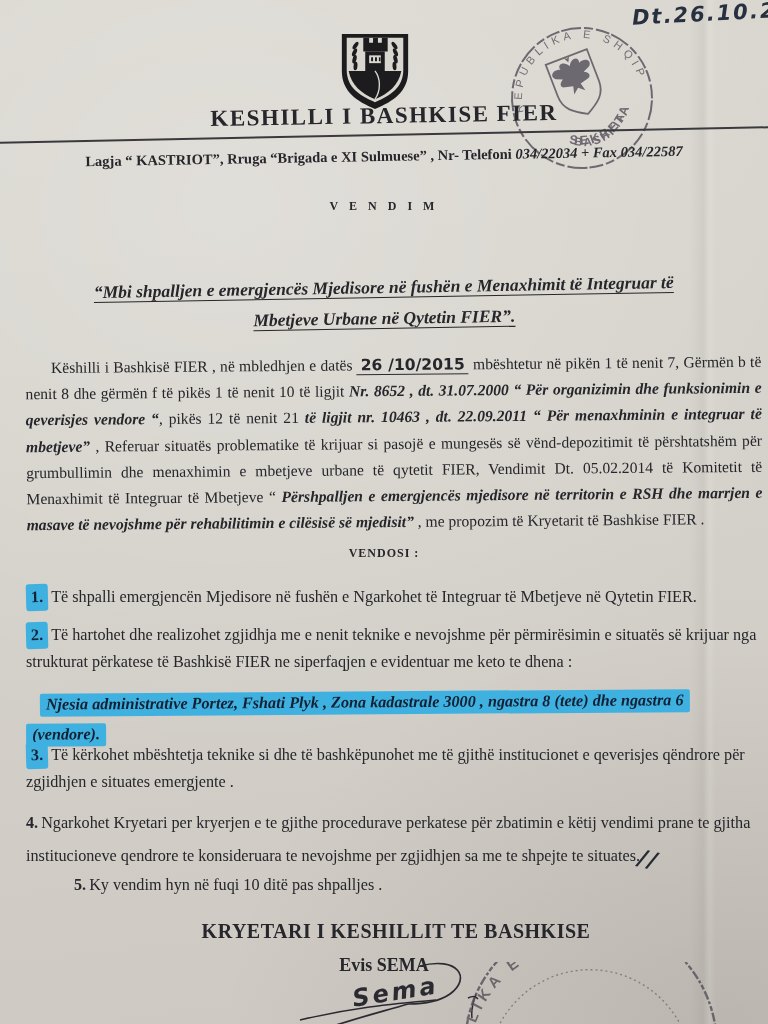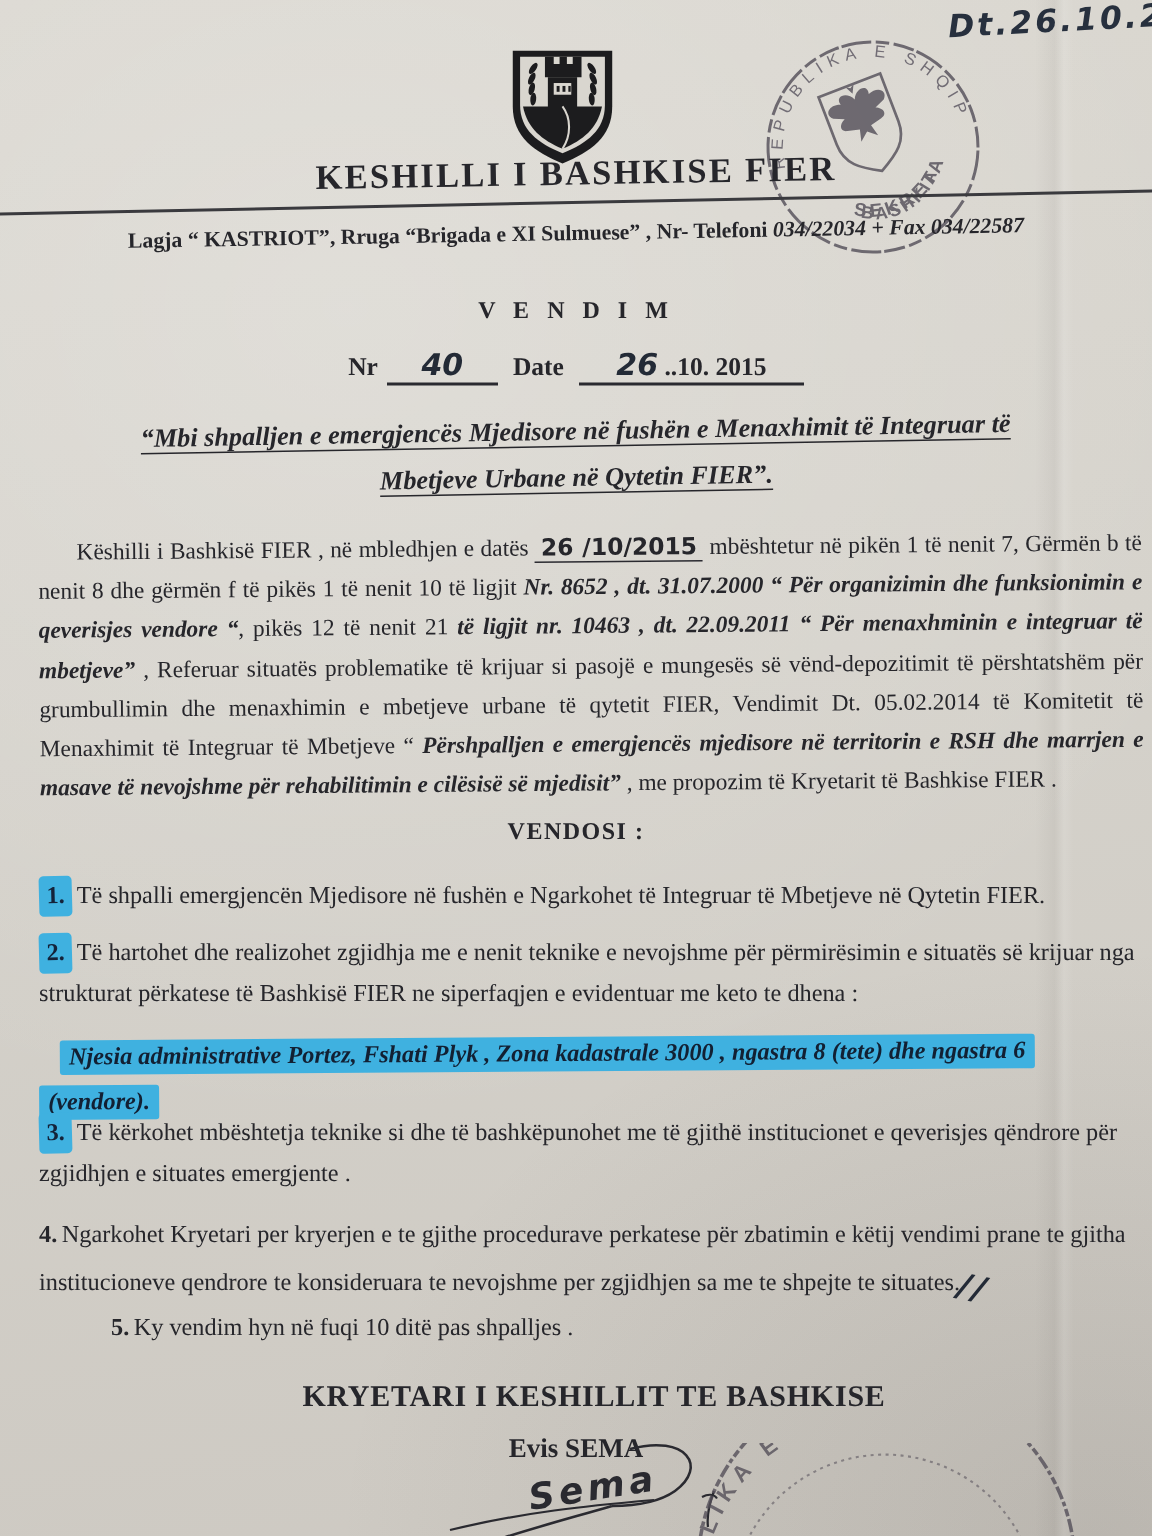--- a/index.html
+++ b/index.html
@@ -24,37 +24,37 @@
     transform:rotate(-21deg);opacity:.78;}
   .stamp-bottom{position:absolute;left:430px;top:962px;width:340px;height:70px;opacity:.8;}
   .org-title{margin:0;position:absolute;top:103px;left:0;width:100%;text-align:center;
     font-size:23px;font-weight:bold;letter-spacing:1.5px;transform:rotate(-1deg);}
   .rule{position:absolute;top:134px;left:-6px;width:780px;height:2px;background:#3a3a3e;
     transform:rotate(-1.15deg);}
   .address{margin:0;position:absolute;top:148px;left:0;width:100%;text-align:center;
     font-size:14.5px;font-weight:bold;transform:rotate(-1deg);}
   .address .phone{font-style:italic;}
   .doctype{margin:0;position:absolute;top:199px;left:0;width:100%;text-align:center;
-    font-size:16px;font-weight:bold;letter-spacing:4px;}
+    font-size:12px;font-weight:bold;letter-spacing:4px;}
   .nrline{margin:0;position:absolute;top:232px;left:0;width:100%;text-align:center;
     font-size:17px;font-weight:bold;}
   .uline{display:inline-block;border-bottom:2px solid #2a2a30;text-align:center;line-height:1.1;}
   .uline.w1{min-width:74px;margin:0 10px 0 6px;}
   .uline.w2{min-width:150px;margin-left:10px;}
   .nrline .hw{font-size:20px;font-weight:bold;}
   .doctitle{margin:0;position:absolute;top:272px;left:14px;width:740px;text-align:center;
     font-size:17.5px;font-weight:bold;font-style:italic;line-height:1.75;transform:rotate(-1deg);}
   .doctitle .tl{text-decoration:underline;text-underline-offset:4px;}
   .body-par{margin:0;position:absolute;top:352px;left:26px;width:736px;
     font-size:15.6px;line-height:1.68;text-align:justify;transform:rotate(-.5deg);}
   .body-par .seg-bi{font-weight:bold;font-style:italic;}
   .body-par .seg-hw{font-family:"DejaVu Sans",sans-serif;font-weight:bold;
     border-bottom:1.6px solid #2a2a30;padding:0 4px;}
   .vendosi{margin:0;position:absolute;top:546px;left:0;width:100%;text-align:center;
-    font-size:16px;font-weight:bold;letter-spacing:1px;}
+    font-size:12px;font-weight:bold;letter-spacing:1px;}
   .item{margin:0;position:absolute;left:26px;width:738px;font-size:16.2px;line-height:1.62;}
   .i1{top:584px;} .i2{top:622px;} .i3{top:742px;} .i4{top:810px;} .i5{top:872px;margin-left:48px;}
   .chip{display:inline-block;font-weight:bold;padding:0 5px 1px 5px;margin-right:3px;
     border-radius:3px;transform:rotate(-1.5deg);color:#14233a;}
   .plainnum{font-weight:bold;margin-right:3px;}
   .hlpara{margin:0;position:absolute;top:688px;left:40px;width:760px;
     font-size:16.2px;font-weight:bold;font-style:italic;line-height:1.85;color:#122033;
     transform:rotate(-.4deg);}
   .hl{padding:2px 6px 3px 6px;border-radius:2px;box-decoration-break:clone;
     -webkit-box-decoration-break:clone;}
@@ -122,23 +122,20 @@
     </text>
   </svg>
 
   <h1 class="org-title">KESHILLI  I BASHKISE  FIER</h1>
   <div class="rule"></div>
   <p class="address">
     <span>Lagja “ KASTRIOT”, Rruga “Brigada e XI Sulmuese” , Nr- Telefoni </span><b class="phone">034/22034 + Fax 034/22587</b>
   </p>
 
   <h2 class="doctype">V E N D I M</h2>
-  <p class="nrline">
-    <b>Nr</b><span class="uline w1"><span class="hw">40</span></span><b>Date</b><span class="uline w2"><span class="hw">26</span> <b>..10. 2015</b></span>
-  </p>
 
   <p class="doctitle">
     <span class="tl">“Mbi shpalljen e emergjencës Mjedisore në fushën e Menaxhimit  të Integruar të</span><br>
     <span class="tl">Mbetjeve Urbane në Qytetin  FIER”.</span>
   </p>
 
   <p class="body-par"><span>&nbsp;&nbsp;&nbsp;&nbsp;&nbsp;&nbsp;Këshilli i Bashkisë FIER , në mbledhjen e datës  </span><span class="seg-hw">26 /10/2015</span><span> mbështetur në pikën 1 të nenit 7, Gërmën b të nenit 8  dhe gërmën f  të pikës 1 të nenit 10 të ligjit </span><span class="seg-bi">Nr. 8652 , dt. 31.07.2000  “ Për organizimin dhe funksionimin e qeverisjes vendore “</span><span>, pikës 12 të nenit 21 </span><span class="seg-bi">të ligjit nr. 10463 , dt. 22.09.2011   “ Për menaxhminin e integruar të mbetjeve”</span><span> , Referuar situatës problematike të krijuar si pasojë e mungesës së vënd-depozitimit të përshtatshëm për grumbullimin dhe menaxhimin e mbetjeve urbane të qytetit  FIER, Vendimit  Dt. 05.02.2014 të Komitetit të Menaxhimit të Integruar të Mbetjeve “ </span><span class="seg-bi">Përshpalljen e emergjencës mjedisore në territorin e RSH  dhe marrjen e masave të nevojshme për rehabilitimin e cilësisë së mjedisit”</span><span> , me propozim të Kryetarit të Bashkise FIER .</span></p>
 
   <h3 class="vendosi">VENDOSI :</h3>
 

